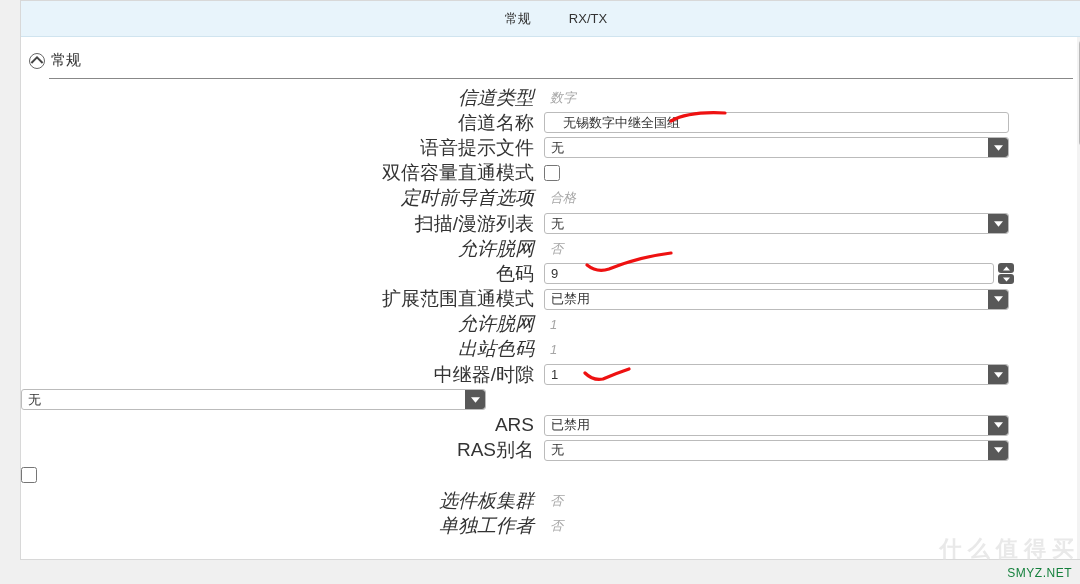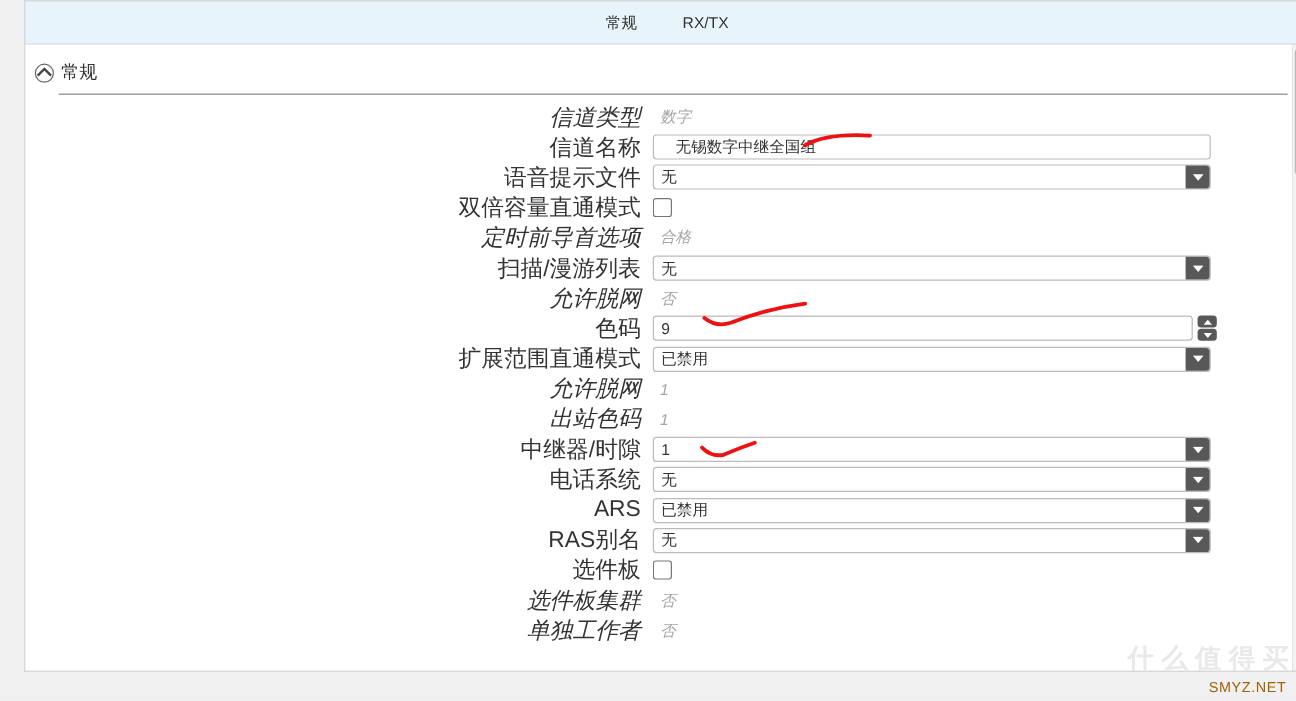--- a/index.html
+++ b/index.html
@@ -1,18 +1,18 @@
 <!DOCTYPE html>
 <html><head>
 <meta charset="utf-8">
 <style>
   * { box-sizing: border-box; margin: 0; padding: 0; }
   html, body { width: 1080px; height: 584px; overflow: hidden; font-family: "Microsoft YaHei", Arial, sans-serif; font-size: 13px; background: #f0f0f0; }
   .outer-frame { position: absolute; left: 20px; top: 0; width: 1072px; height: 560px; background: #a3a3a3; border: 1px solid #d8d8d8; }
-  .watermark { position: absolute; right: 8px; bottom: 4px; font-size: 12px; color: #a16207; font-weight: 500; letter-spacing: .5px; }
+  .watermark { position: absolute; right: 8px; bottom: 4px; font-size: 12px; color: #15803d; font-weight: 500; letter-spacing: .5px; }
   .faded { position: absolute; right: 6px; bottom: 20px; font-size: 22px; color: #e9e9e9; font-weight: 700; pointer-events: none; }
 
   
   .tabbar { position: absolute; left: 0; top: 0; right: 0; height: 36px; border-bottom: 1px solid #d0e4ef; background: #e8f4fb; display: flex; justify-content: center; align-items: center; gap: 26px; }
   .tabbar span { font-size: 13px; color: #333; padding: 8px 6px; cursor: pointer; }
 
   
   .content { position: absolute; left: 0; top: 36px; right: 14px; bottom: 0; overflow: hidden; background: #fff; }
   .scrollbar-track { position: absolute; right: 0; top: 36px; width: 14px; bottom: 0; background: #f3f3f3; }
   .scrollbar-thumb { position: absolute; left: 2px; top: 2px; width: 10px; height: 108px; background: #b8b8b8; border-radius: 5px; }
@@ -191,21 +191,20 @@
               <div class="sel-btn">
                 <svg viewBox="0 0 10 6">
                   <path d="M0 0 L5 6 L10 0 Z"></path>
                 </svg>
               </div>
             </div>
           </div>
         </div>
 
       <div class="row">
-          <div class="lbl">电话系统</div>
         <div class="ctrl">
             <div class="select">
               <span>无</span>
               <div class="sel-btn">
                 <svg viewBox="0 0 10 6">
                   <path d="M0 0 L5 6 L10 0 Z"></path>
                 </svg>
               </div>
             </div>
           </div>
@@ -233,21 +232,20 @@
               <div class="sel-btn">
                 <svg viewBox="0 0 10 6">
                   <path d="M0 0 L5 6 L10 0 Z"></path>
                 </svg>
               </div>
             </div>
           </div>
         </div>
 
       <div class="row">
-          <div class="lbl">选件板</div>
         <div class="ctrl">
             <input type="checkbox" class="chk" style="">
           </div>
         </div>
 
       <div class="row">
           <div class="lbl it">选件板集群</div>
         <div class="ctrl">
             <span class="static-val">否</span>
           </div>

